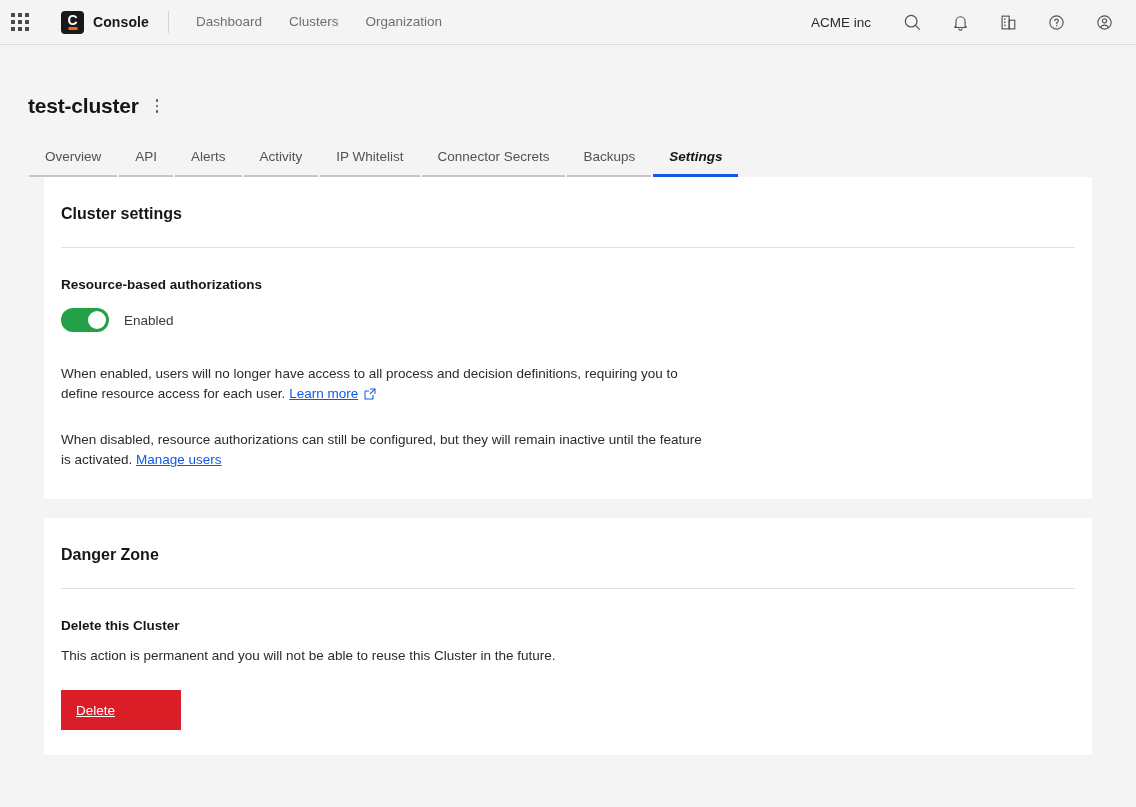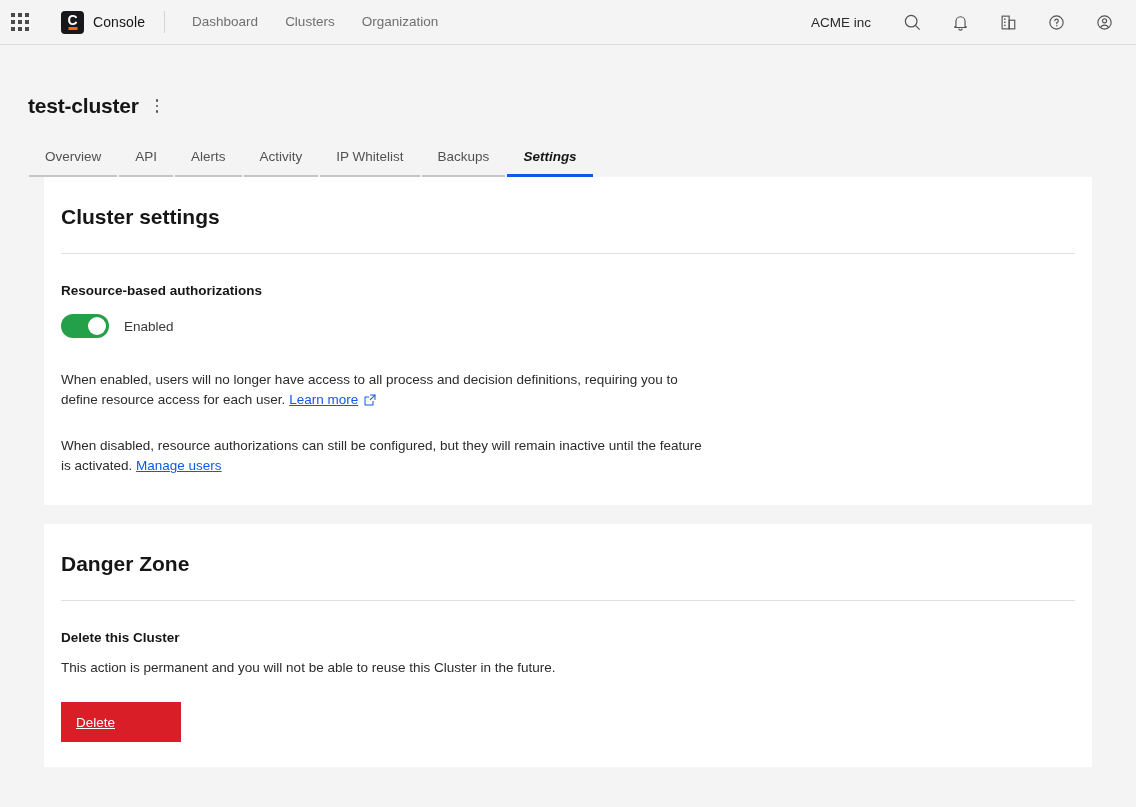--- a/index.html
+++ b/index.html
@@ -45,21 +45,21 @@
   .brand-mark span.c {
     font-family: "Liberation Sans", sans-serif;
     font-weight: bold; font-size: 14px; color: #ffffff;
     line-height: 1; position: relative; top: -2px;
   }
   .brand-mark .bar {
     position: absolute; bottom: 4px; left: 50%;
     transform: translateX(-50%);
     width: 9px; height: 3px; background: #ff6600;
   }
-  .brand-name { font-size: 14px; font-weight: normal; color: #161616; letter-spacing: .1px; }
+  .brand-name { font-size: 14px; font-weight: bold; color: #161616; letter-spacing: .1px; }
 
   .nav-sep {
     width: 1px; height: 22px; background: #d4d4d4;
     margin-left: 19px;
   }
   .nav-links { display: flex; align-items: center; gap: 27px; margin-left: 27px; }
   .nav-link {
     font-size: 13.5px; color: #6f6f6f; cursor: pointer; line-height: 1;
   }
 
@@ -110,21 +110,21 @@
   .tab.active::after { background: #1258e5; height: 3px; }
 
   
   .card {
     background: #ffffff;
     margin: 0 44px 0 44px;
     width: 1048px;
   }
   .card + .card { margin-top: 19px; }
   .card-header {
-    font-size: 21px; font-weight: bold; color: #161616;
+    font-size: 16px; font-weight: bold; color: #161616;
     padding: 28px 0 0 17px;
   }
   .card-divider {
     height: 1px; background: #e0e0e0;
     margin: 24px 17px 0 17px;
   }
   .card-body { padding: 29px 17px 0 17px; }
 
   .sub-head {
     font-size: 13.5px; font-weight: bold; color: #161616;
@@ -277,20 +277,23 @@
     <div class="tab">
         <span>Alerts</span>
       </div>
     <div class="tab">
         <span>Activity</span>
       </div>
     <div class="tab">
         <span>IP Whitelist</span>
       </div>
     <div class="tab">
+        <span>Connector Secrets</span>
+      </div>
+    <div class="tab">
         <span>Backups</span>
       </div>
     <div class="tab active">
         <span>Settings</span>
       </div>
   </div>
 
   <div class="card">
     <div class="card-header">Cluster settings</div>
     <div class="card-divider"></div>

